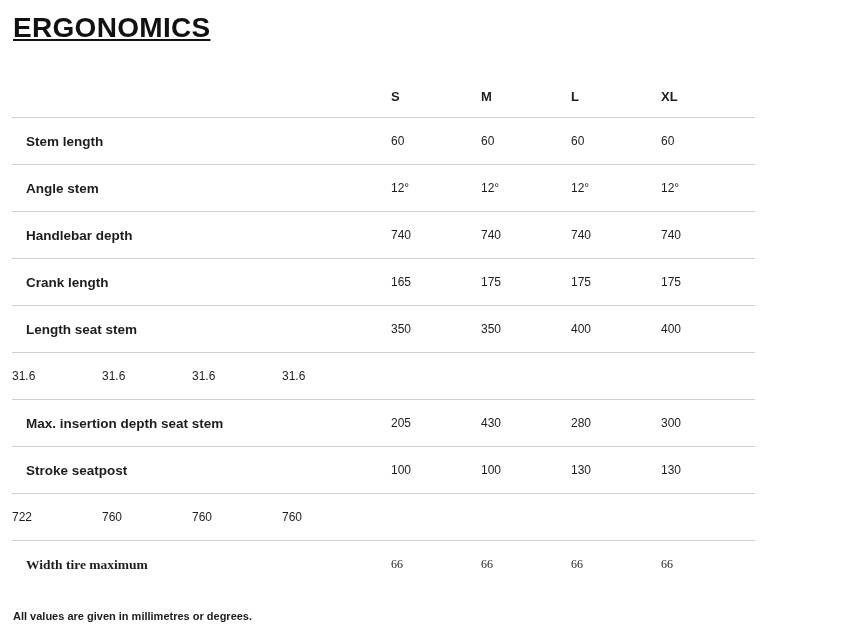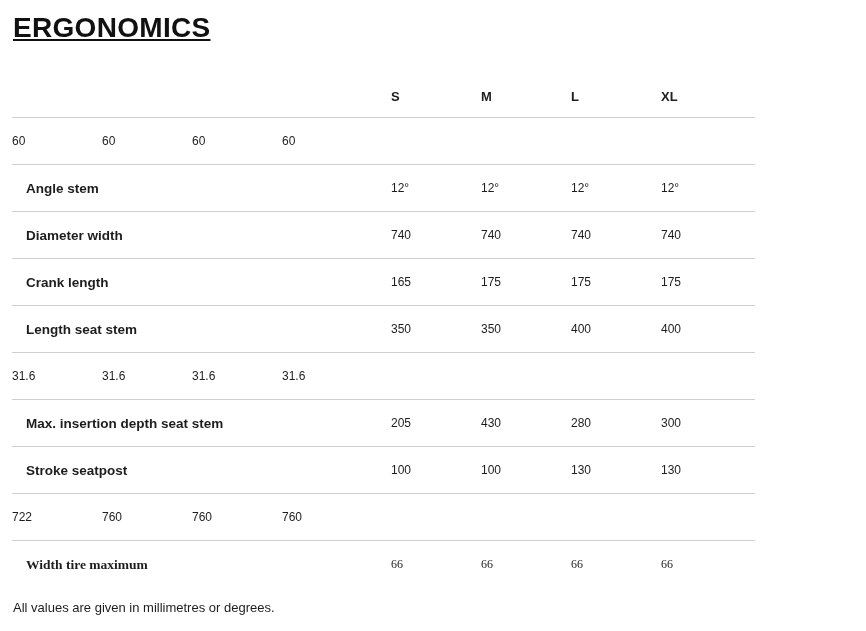--- a/index.html
+++ b/index.html
@@ -49,23 +49,23 @@
     font-size: 12px;
     font-weight: 400;
     color: #1d1d1d;
     text-align: left;
   }
   .header-row .col-val {
     font-size: 13px;
     font-weight: 700;
   }
   .footnote {
-    margin: 12px 0 0 13px;
-    font-size: 13px;
-    font-weight: 400;
+    margin: 22px 0 0 13px;
+    font-size: 11px;
+    font-weight: 700;
     color: #1d1d1d;
   }
 </style>
 </head>
 <body>
 
 <div class="page">
   <h1 class="title">ERGONOMICS</h1>
 
   <div class="spec-table">
@@ -73,34 +73,35 @@
       <div class="col-label"></div>
 
     <div class="col-val">S</div>
         <div class="col-val">M</div>
         <div class="col-val">L</div>
         <div class="col-val">XL</div>
       </div>
     <div id="table-body">
 
     <div class="row">
+          <div class="col-label">Stem length</div>
           <div class="col-val">60</div>
           <div class="col-val">60</div>
           <div class="col-val">60</div>
           <div class="col-val">60</div>
         </div>
         <div class="row">
           <div class="col-label">Angle stem</div>
           <div class="col-val">12°</div>
           <div class="col-val">12°</div>
           <div class="col-val">12°</div>
           <div class="col-val">12°</div>
         </div>
         <div class="row">
-          <div class="col-label">Diameter width</div>
+          <div class="col-label">Handlebar depth</div>
           <div class="col-val">740</div>
           <div class="col-val">740</div>
           <div class="col-val">740</div>
           <div class="col-val">740</div>
         </div>
         <div class="row">
           <div class="col-label">Crank length</div>
           <div class="col-val">165</div>
           <div class="col-val">175</div>
           <div class="col-val">175</div>

